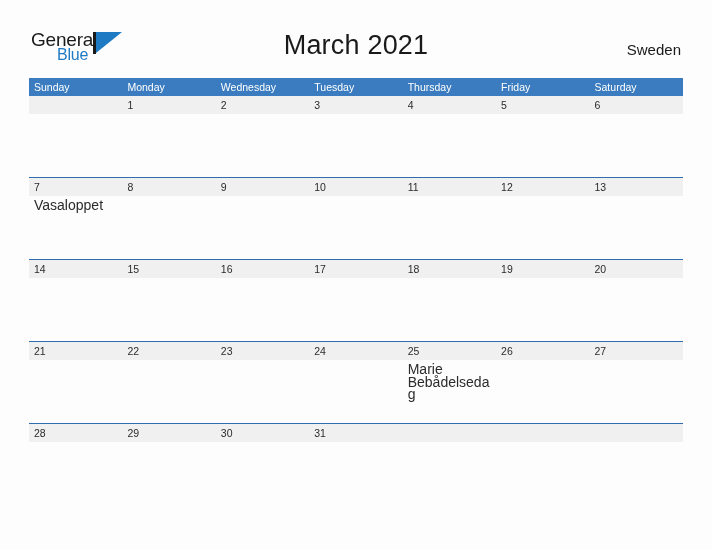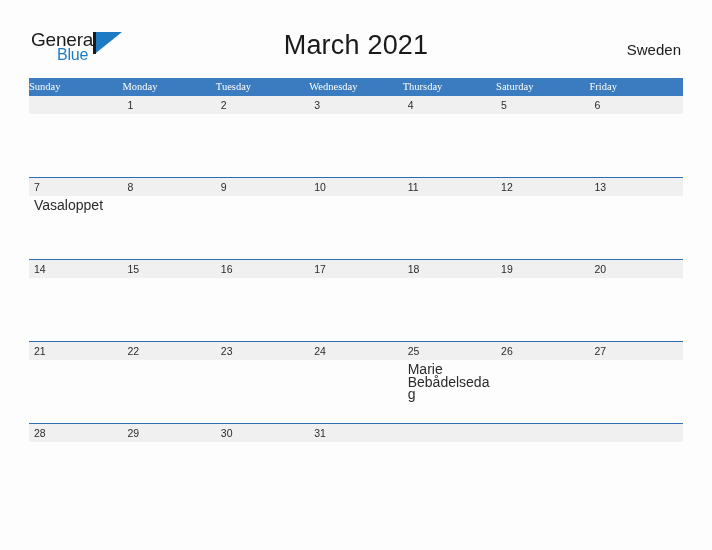--- a/index.html
+++ b/index.html
@@ -118,21 +118,22 @@
     width: 100%;
     height: 18px;
     background: #3a7cbf;
   }
   .weekday-cell {
     flex: 1 1 0;
     min-width: 0;
     color: #ffffff;
     font-size: 10.5px;
     line-height: 18px;
-    font-family: Liberation Serif, serif;
+    padding-left: 5px;
+    font-family: Liberation Sans, sans-serif;
     white-space: nowrap;
   }
 
   .day-cell {
     flex: 1 1 0;
     min-width: 0;
     position: relative;
     background: transparent;
   }
 
@@ -205,25 +206,25 @@
 
     <div class="cal-country">Sweden</div>
 
   </div>
 
   <div class="calendar">
 
     <div class="weekday-row">
       <div class="weekday-cell">Sunday</div>
       <div class="weekday-cell">Monday</div>
+      <div class="weekday-cell">Wednesday</div>
       <div class="weekday-cell">Tuesday</div>
-      <div class="weekday-cell">Wednesday</div>
       <div class="weekday-cell">Thursday</div>
+      <div class="weekday-cell">Friday</div>
       <div class="weekday-cell">Saturday</div>
-      <div class="weekday-cell">Friday</div>
     </div>
 
     <div id="weeks-container">
         <div class="week-row-wrap first">
           <div class="row-band"></div>
           <div class="week-row-inner">
             <div class="day-cell empty">
               <span class="day-number"></span>
             </div>
             <div class="day-cell">

